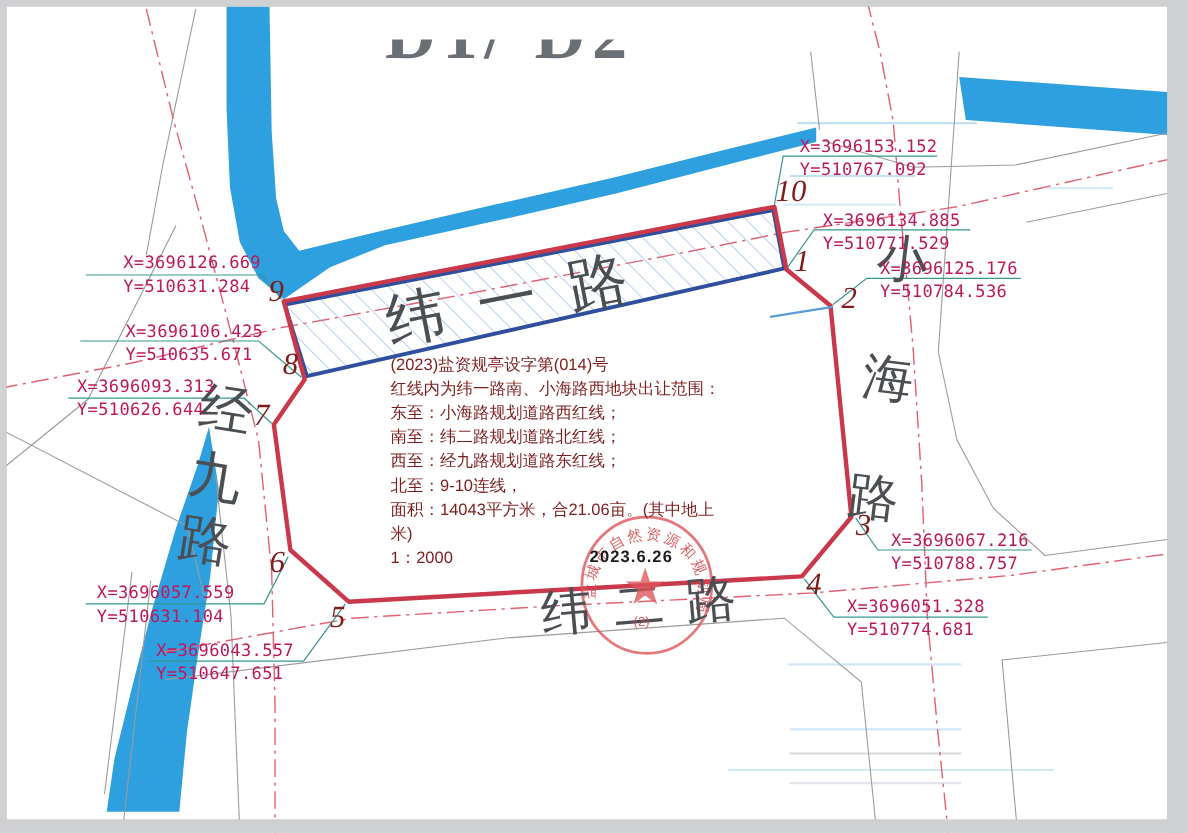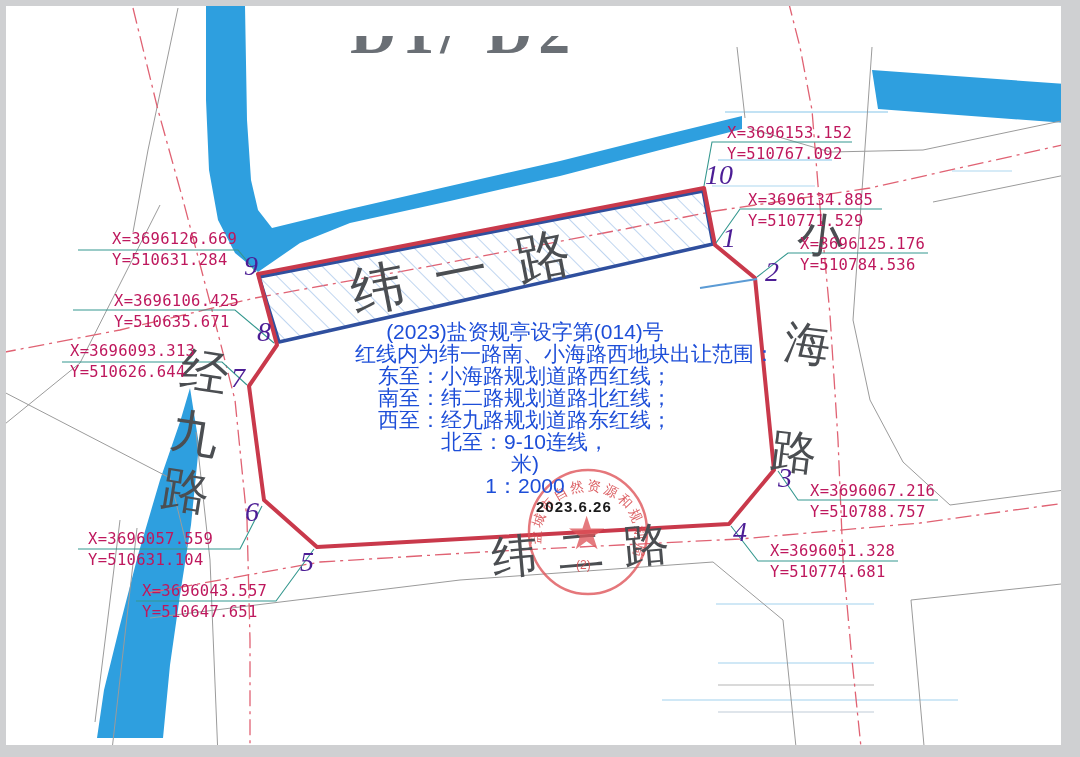--- a/index.html
+++ b/index.html
@@ -6,29 +6,29 @@
   body{width:1080px;height:757px;position:relative;background:#cfd0d2;font-family:"Liberation Sans",sans-serif;overflow:hidden;}
   .paper{position:absolute;left:6px;top:6px;width:1055px;height:739px;background:#ffffff;}
   .layer{position:absolute;left:0;top:0;width:1080px;height:757px;}
   svg{position:absolute;left:0;top:0;}
   
   .title-clip{position:absolute;left:350px;top:36px;width:280px;height:22px;overflow:hidden;}
   .title-clip span{position:relative;top:-36px;display:block;line-height:64px;font-family:"Liberation Serif",serif;font-weight:bold;font-size:64px;letter-spacing:6px;color:#6a6f75;}
   
   .coord{position:absolute;color:#be185d;font-family:"DejaVu Sans Mono",monospace;font-size:15.5px;line-height:21px;letter-spacing:.3px;white-space:nowrap;}
   
-  .vnum{position:absolute;color:#4c1d95;font-family:"Liberation Serif",serif;font-style:italic;font-size:28px;line-height:28px;}
+  .vnum{position:absolute;color:#7f1d1d;font-family:"Liberation Serif",serif;font-style:italic;font-size:28px;line-height:28px;}
   
   .road{position:absolute;color:#4b4e52;font-family:"Liberation Sans",sans-serif;white-space:nowrap;}
   .road.h1{left:352px;top:258px;font-size:54px;letter-spacing:30px;transform:rotate(-11deg);transform-origin:left center;}
   .road.v1{left:182px;top:312px;font-size:48px;letter-spacing:60px;writing-mode:vertical-rl;text-orientation:upright;transform:rotate(9deg);transform-origin:top center;}
   .road.v2{left:798px;top:176px;font-size:46px;letter-spacing:110px;writing-mode:vertical-rl;text-orientation:upright;transform:rotate(7deg);transform-origin:top center;}
   .road.h2{left:492px;top:528px;font-size:46px;letter-spacing:20px;transform:rotate(-5deg);transform-origin:left center;}
   
-  .notes{position:absolute;left:355px;top:321px;width:340px;color:#1d4ed8;font-size:21px;line-height:22px;text-align:center;}
+  .notes{position:absolute;left:355px;top:321px;width:340px;color:#7f1d1d;font-size:15px;line-height:22px;}
   .notes div{white-space:nowrap;}
   
   .seal-star{position:absolute;left:566px;top:510px;font-size:46px;color:rgba(222,85,90,.78);line-height:46px;}
   .seal-date{position:absolute;left:536px;top:498px;font-size:15px;font-weight:bold;color:#1b1b1b;letter-spacing:1px;}
   .seal-sub{position:absolute;left:576px;top:558px;font-size:12px;color:rgba(210,70,75,.85);}
   
   .edge{position:absolute;background:#cfd0d2;}
 </style>
 </head>
 <body>
@@ -120,20 +120,21 @@
 <div class="road v2">小海路</div>
 <div class="road h2">纬二路</div>
 
 <div class="notes">
   <div>(2023)盐资规亭设字第(014)号</div>
   <div>红线内为纬一路南、小海路西地块出让范围：</div>
   <div>东至：小海路规划道路西红线；</div>
   <div>南至：纬二路规划道路北红线；</div>
   <div>西至：经九路规划道路东红线；</div>
   <div>北至：9-10连线，</div>
+  <div>面积：14043平方米，合21.06亩。(其中地上</div>
   <div>米)</div>
   <div>1：2000</div>
 </div>
 
 <div class="seal-star">★</div>
 <div class="seal-sub">(2)</div>
 <div class="seal-date">2023.6.26</div>
 
 <div class="vnum" style="left:705px;top:161px;">10</div>
 <div class="vnum" style="left:722px;top:224px;">1</div>

